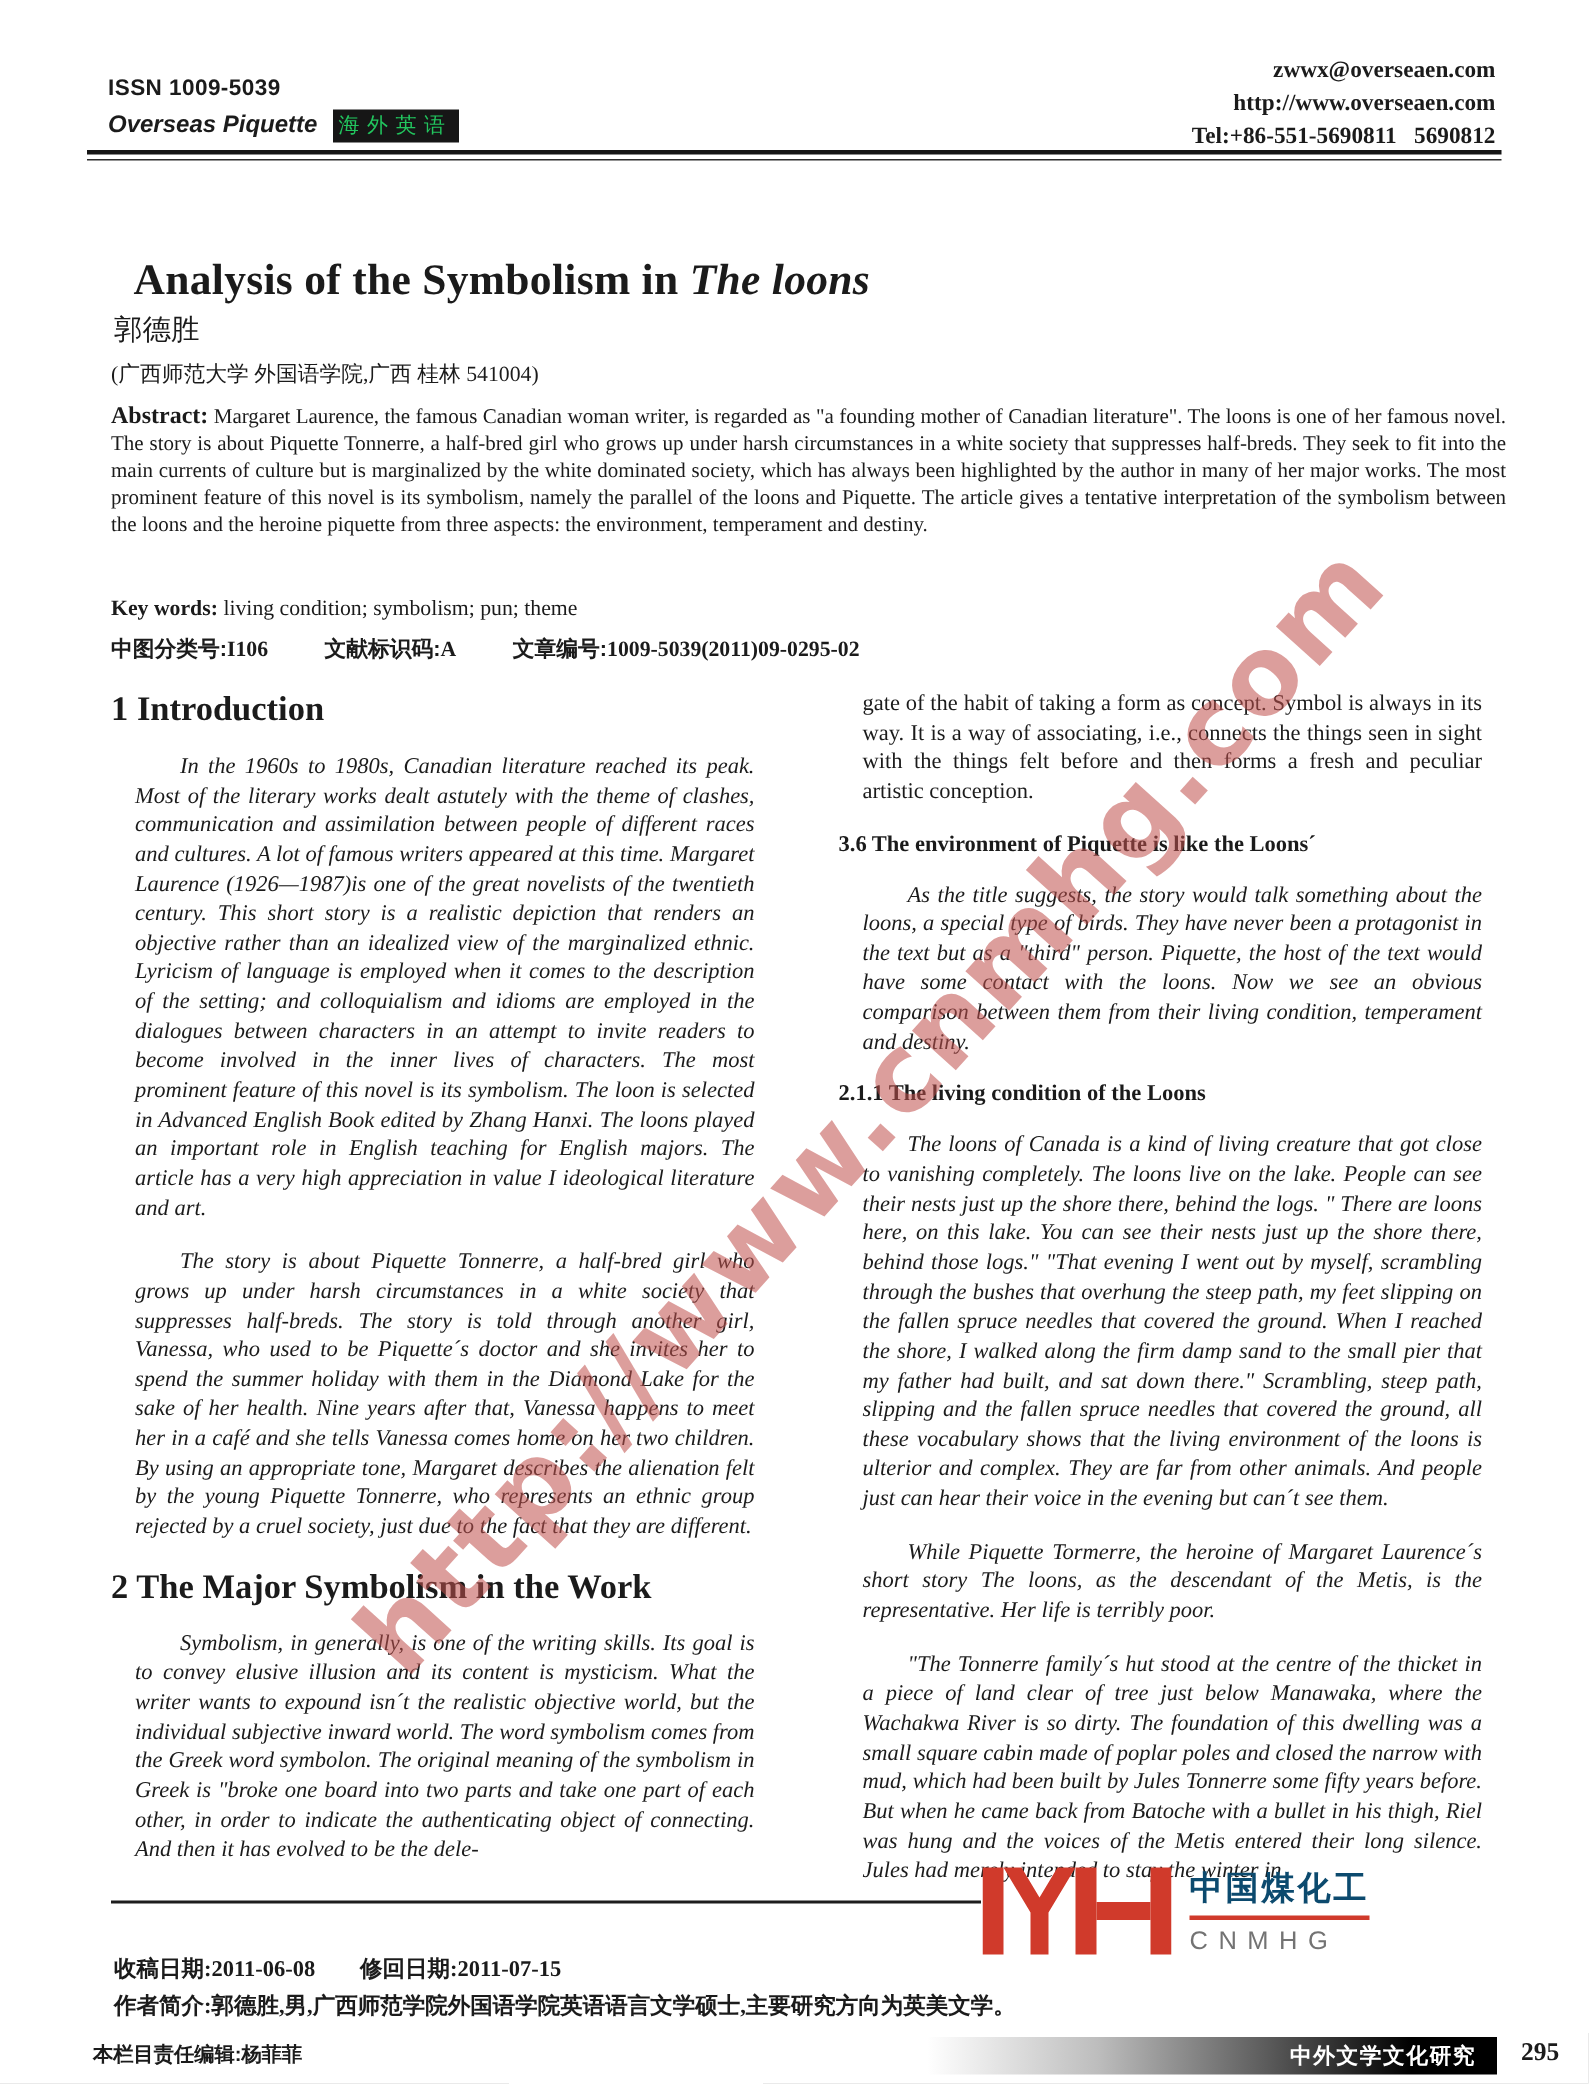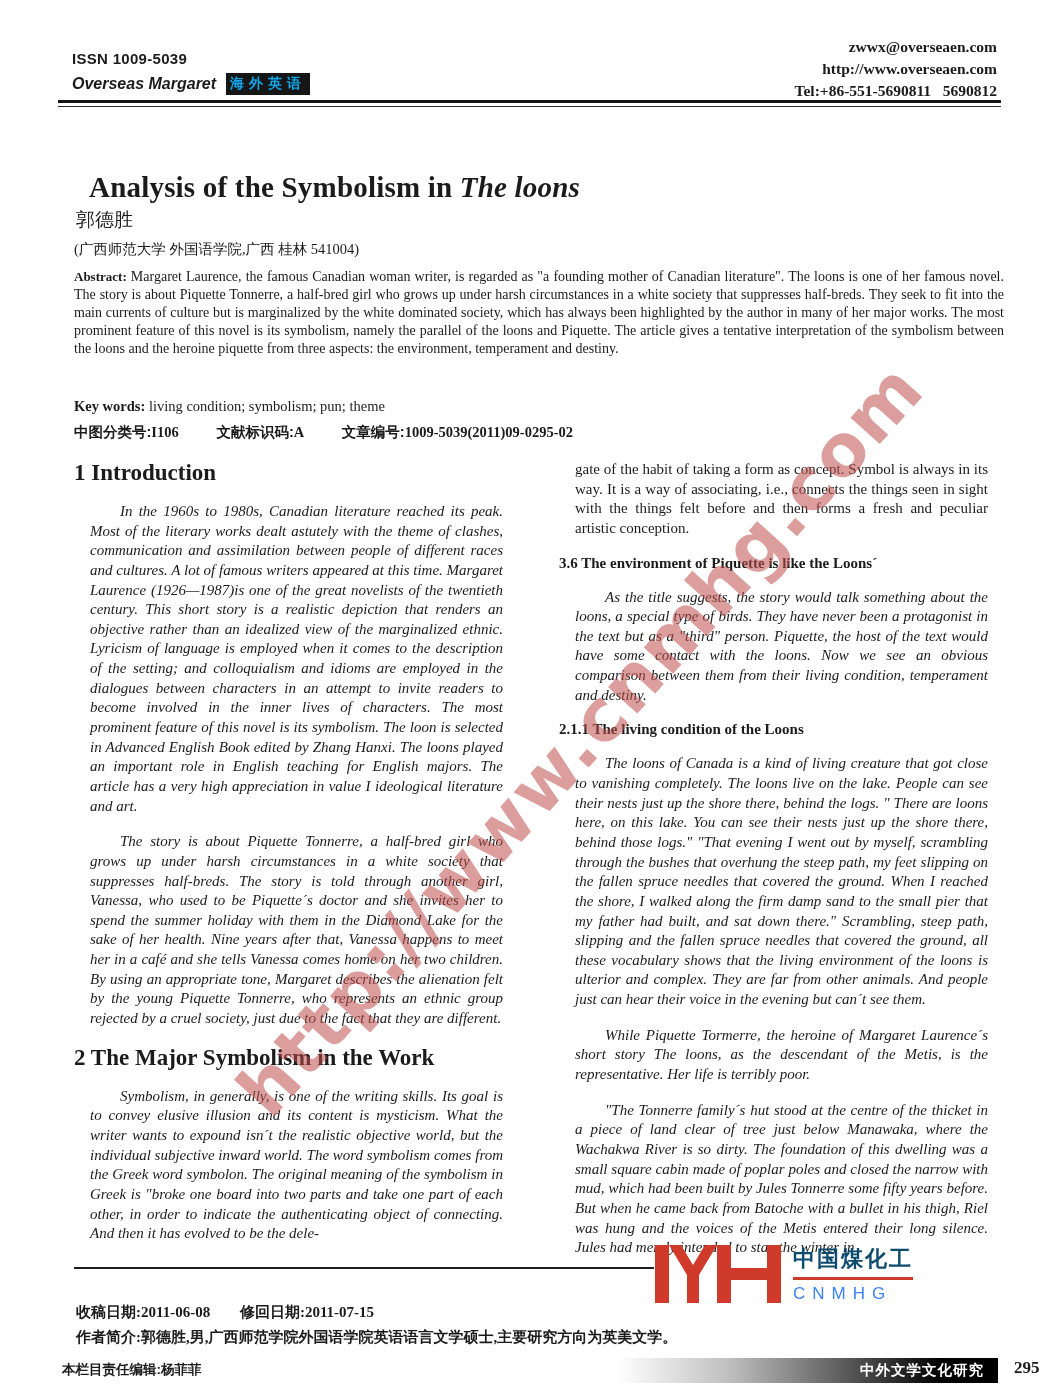--- a/index.html
+++ b/index.html
@@ -5,31 +5,31 @@
   html,body{margin:0;padding:0;background:#d9d9d9;}
   .page{
     position:relative;width:1059px;height:1389px;margin:0 auto;background:#ffffff;
     font-family:"Liberation Serif", serif;color:#1b1b1b;overflow:hidden;
   }
   
   .mast-left{position:absolute;left:72px;top:50px;}
   .issn{font-family:"Liberation Sans", sans-serif;font-weight:bold;font-size:15px;letter-spacing:.3px;}
   .journal-line{margin-top:6px;display:flex;align-items:center;gap:10px;}
   .journal-en{font-family:"Liberation Sans", sans-serif;font-style:italic;font-weight:bold;font-size:16px;}
-  .journal-cn{background:#161616;color:#0ea5e9;font-weight:bold;font-size:14px;padding:2px 4px;letter-spacing:5px;}
+  .journal-cn{background:#161616;color:#22c55e;font-weight:normal;font-size:14px;padding:2px 4px;letter-spacing:5px;}
   .mast-right{position:absolute;right:62px;top:36px;text-align:right;font-weight:bold;font-size:15.5px;line-height:22px;}
   .rule-double{position:absolute;left:58px;right:58px;top:100px;height:3px;border-top:3px solid #151515;border-bottom:1px solid #2a2a2a;}
   
   .title{position:absolute;left:74px;top:156px;margin:15px;font-size:29px;font-weight:bold;letter-spacing:.2px;}
   .title em{font-style:italic;}
   .author{position:absolute;left:76px;top:207px;font-size:19px;}
   .affiliation{position:absolute;left:74px;top:240px;font-size:14.5px;}
   
   .abstract{position:absolute;left:74px;top:268px;width:930px;margin:0;font-size:14px;line-height:1.28;text-align:justify;}
-  .abstract b{font-size:13px;}
+  .abstract b{font-size:16px;}
   .keywords{position:absolute;left:74px;top:398px;margin:0;font-size:14.5px;}
   .metaline{position:absolute;left:74px;top:423px;font-size:14.5px;font-weight:bold;}
   .metaline .cnlbl{font-family:"Liberation Sans", sans-serif;}
   .metaline .seg{margin-right:34px;}
   
   .columns{position:absolute;left:74px;top:460px;width:930px;display:grid;grid-template-columns:1fr 1fr;column-gap:40px;}
   .col > :first-child{margin-top:0;}
   .h-main{font-size:23px;font-weight:bold;margin:9px 0 5px;}
   .h-sub{font-size:15px;font-weight:bold;margin:6px 0 3px;}
   p.body{margin:16px;font-size:15px;line-height:1.31;text-align:justify;}
@@ -38,42 +38,42 @@
   .watermark{
     position:absolute;left:252px;top:1062px;transform:rotate(-48deg);transform-origin:0 50%;
     font-family:"DejaVu Sans", sans-serif;font-weight:bold;font-size:72px;letter-spacing:2px;
     color:#c0504d;opacity:.55;white-space:nowrap;pointer-events:none;
   }
   
   .foot-rule{position:absolute;left:74px;top:1267px;width:580px;height:2px;background:#1d1d1d;}
   .logo{position:absolute;left:655px;top:1243px;display:flex;align-items:center;gap:12px;}
   .logo-cn{font-size:22px;font-weight:bold;color:#0c4a6e;letter-spacing:2px;font-family:"Liberation Sans", sans-serif;}
   .logo-underline{height:3px;background:#d03a2b;margin:3px 0 4px;}
-  .logo-en{font-size:17px;color:#3b82f6;letter-spacing:7px;font-family:"Liberation Sans", sans-serif;}
+  .logo-en{font-size:17px;color:#737373;letter-spacing:7px;font-family:"Liberation Sans", sans-serif;}
   .received{position:absolute;left:76px;top:1303px;font-size:15px;font-weight:bold;}
   .received .seg{margin-right:26px;}
   .bio{position:absolute;left:76px;top:1328px;margin:0;font-size:15px;font-weight:bold;}
   .editor-note{position:absolute;left:62px;top:1361px;font-family:"Liberation Sans", sans-serif;font-weight:bold;font-size:13.5px;}
   .section-bar{
     position:absolute;left:618px;top:1358px;width:380px;height:25px;
     background:linear-gradient(90deg, rgba(255,255,255,0) 0%, #bdbdbd 30%, #5a5a5a 60%, #000 85%);
     display:flex;align-items:center;justify-content:flex-end;padding-right:14px;box-sizing:border-box;
   }
   .section-bar span{color:#fff;font-weight:bold;font-size:14.5px;font-family:"Liberation Sans", sans-serif;letter-spacing:1px;}
   .page-number{position:absolute;left:1014px;top:1358px;font-size:17px;font-weight:bold;}
 </style>
 </head>
 <body>
 
 <div class="page">
 
   <div class="mast-left">
     <div class="issn">ISSN 1009-5039</div>
     <div class="journal-line">
-      <span class="journal-en">Overseas Margaret</span>
+      <span class="journal-en">Overseas Piquette</span>
       <span class="journal-cn">海外英语</span>
     </div>
   </div>
   <div class="mast-right">
     <div>zwwx@overseaen.com</div>
     <div>http://www.overseaen.com</div>
     <div>Tel:+86-551-5690811&nbsp;&nbsp;&nbsp;5690812</div>
   </div>
   <div class="rule-double"></div>
 

